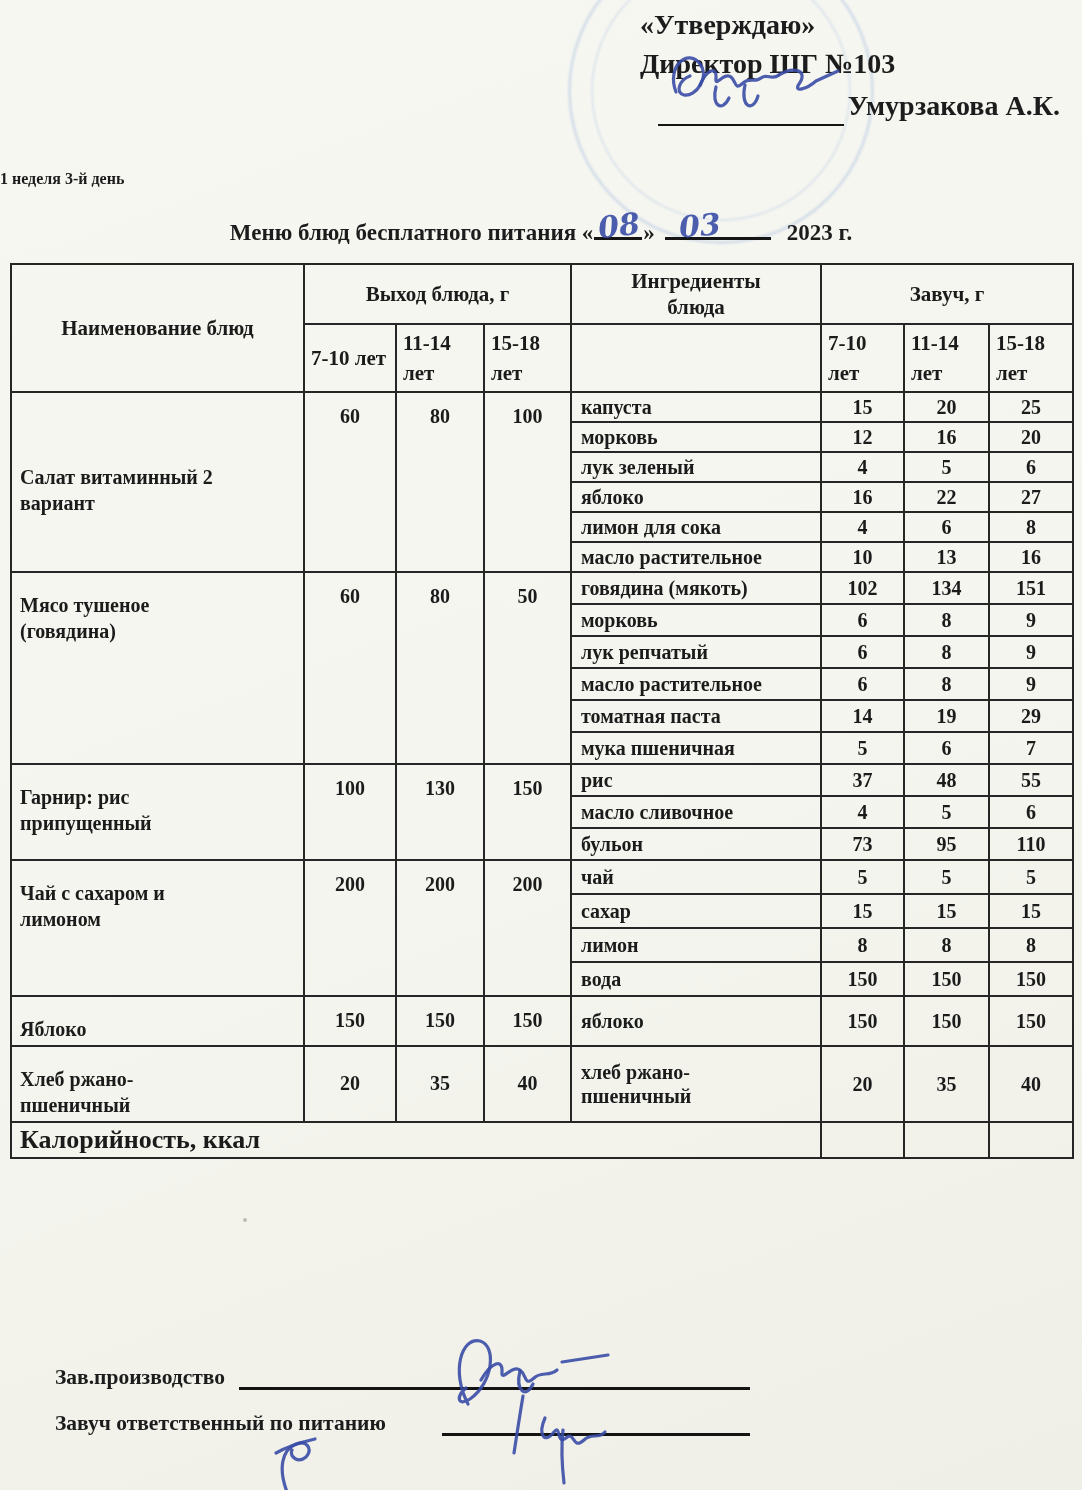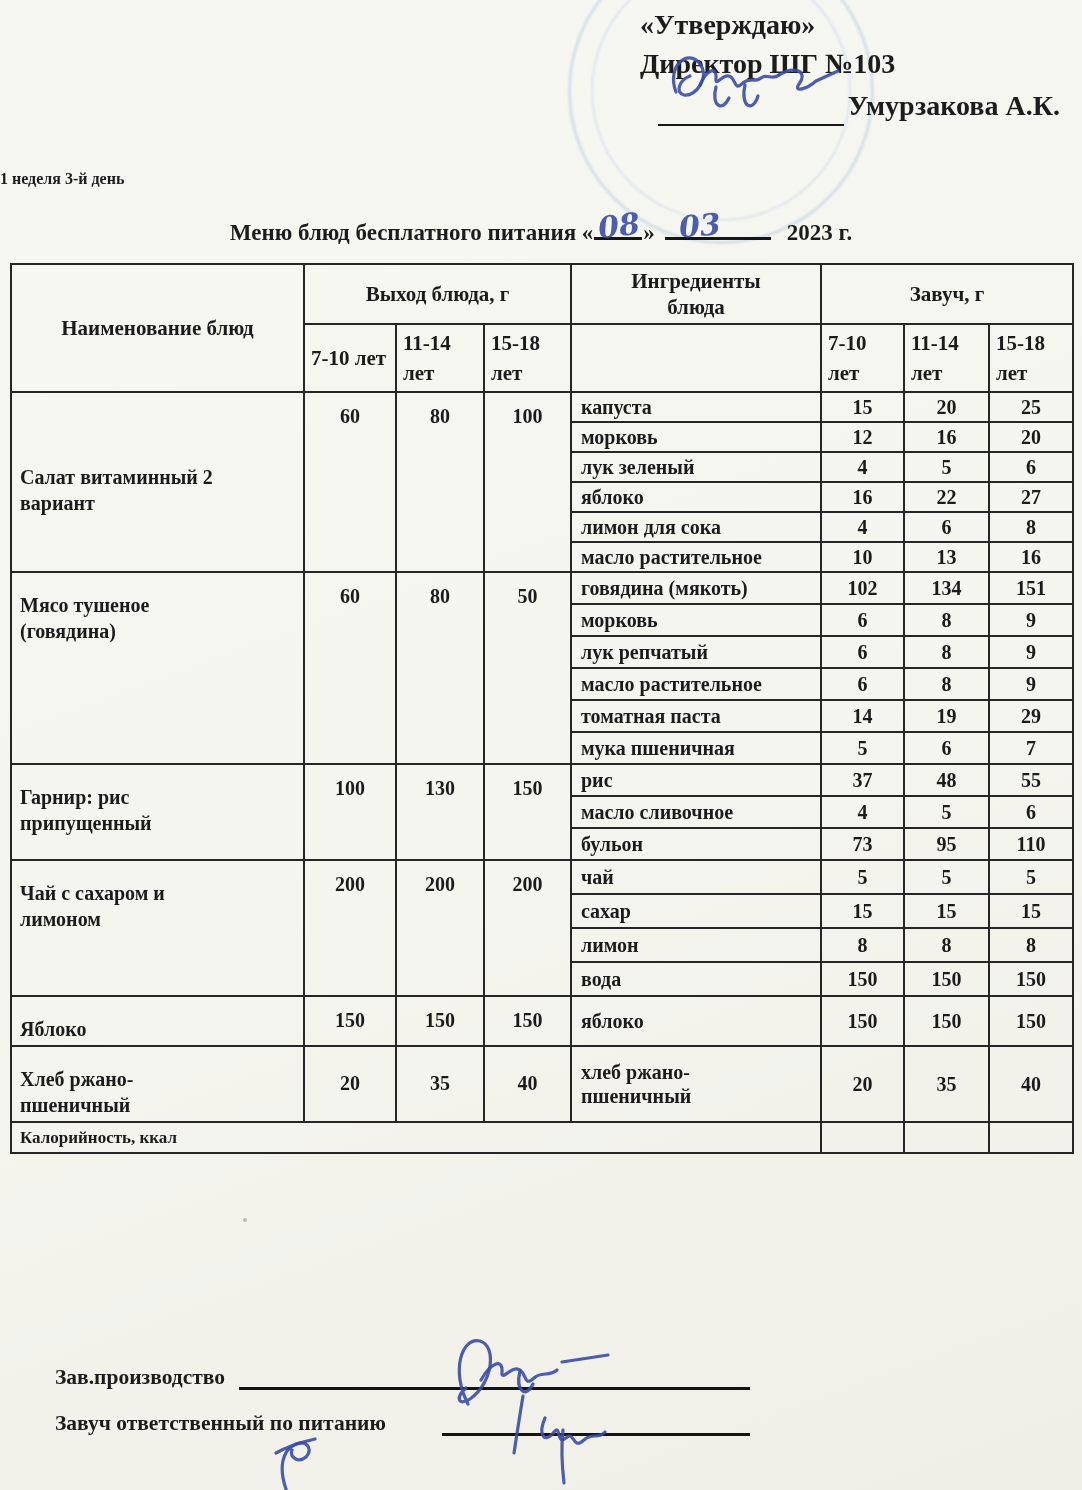--- a/index.html
+++ b/index.html
@@ -52,21 +52,21 @@
   .h-name{text-align:center;}
   .h-out,.h-brutto{text-align:center;}
   .h-ing{text-align:center;white-space:pre-line;line-height:1.25;}
   .h-age{text-align:left;padding-left:9px;vertical-align:middle;line-height:1.45;}
   td.dish{vertical-align:top;text-align:left;padding:19px 6px 3px 8px;white-space:pre-line;line-height:1.3;}
   td.dish.mid{vertical-align:middle;}
   td.out{vertical-align:top;text-align:center;padding-top:12px;}
   td.out.single{vertical-align:middle;padding-top:0;}
   td.ing{text-align:left;padding-left:9px;white-space:pre-line;line-height:1.2;vertical-align:middle;}
   td.num{text-align:center;vertical-align:middle;}
-  td.footer-label{text-align:left;padding-left:8px;font-size:17px;}
+  td.footer-label{text-align:left;padding-left:8px;font-size:26px;}
   
   .sigrow{position:absolute;left:55px;width:695px;display:flex;align-items:flex-end;font-size:21.5px;}
   .sigrow .lbl{white-space:nowrap;}
   .sigrow .sline{flex:1;border-bottom:3.5px solid #141414;height:1.05em;margin-left:14px;}
   .r1{top:1364px;} .r2{top:1410px;gap:42px;} .r3{top:1456px;}
   
   svg.ink-overlay{position:absolute;left:0;top:0;pointer-events:none;}
   .ink-path{stroke:var(--ink);stroke-width:3.2;fill:none;stroke-linecap:round;stroke-linejoin:round;opacity:.9;}
   .speck{position:absolute;width:4px;height:4px;border-radius:50%;background:#9a9a90;opacity:.6;}
 </style>

